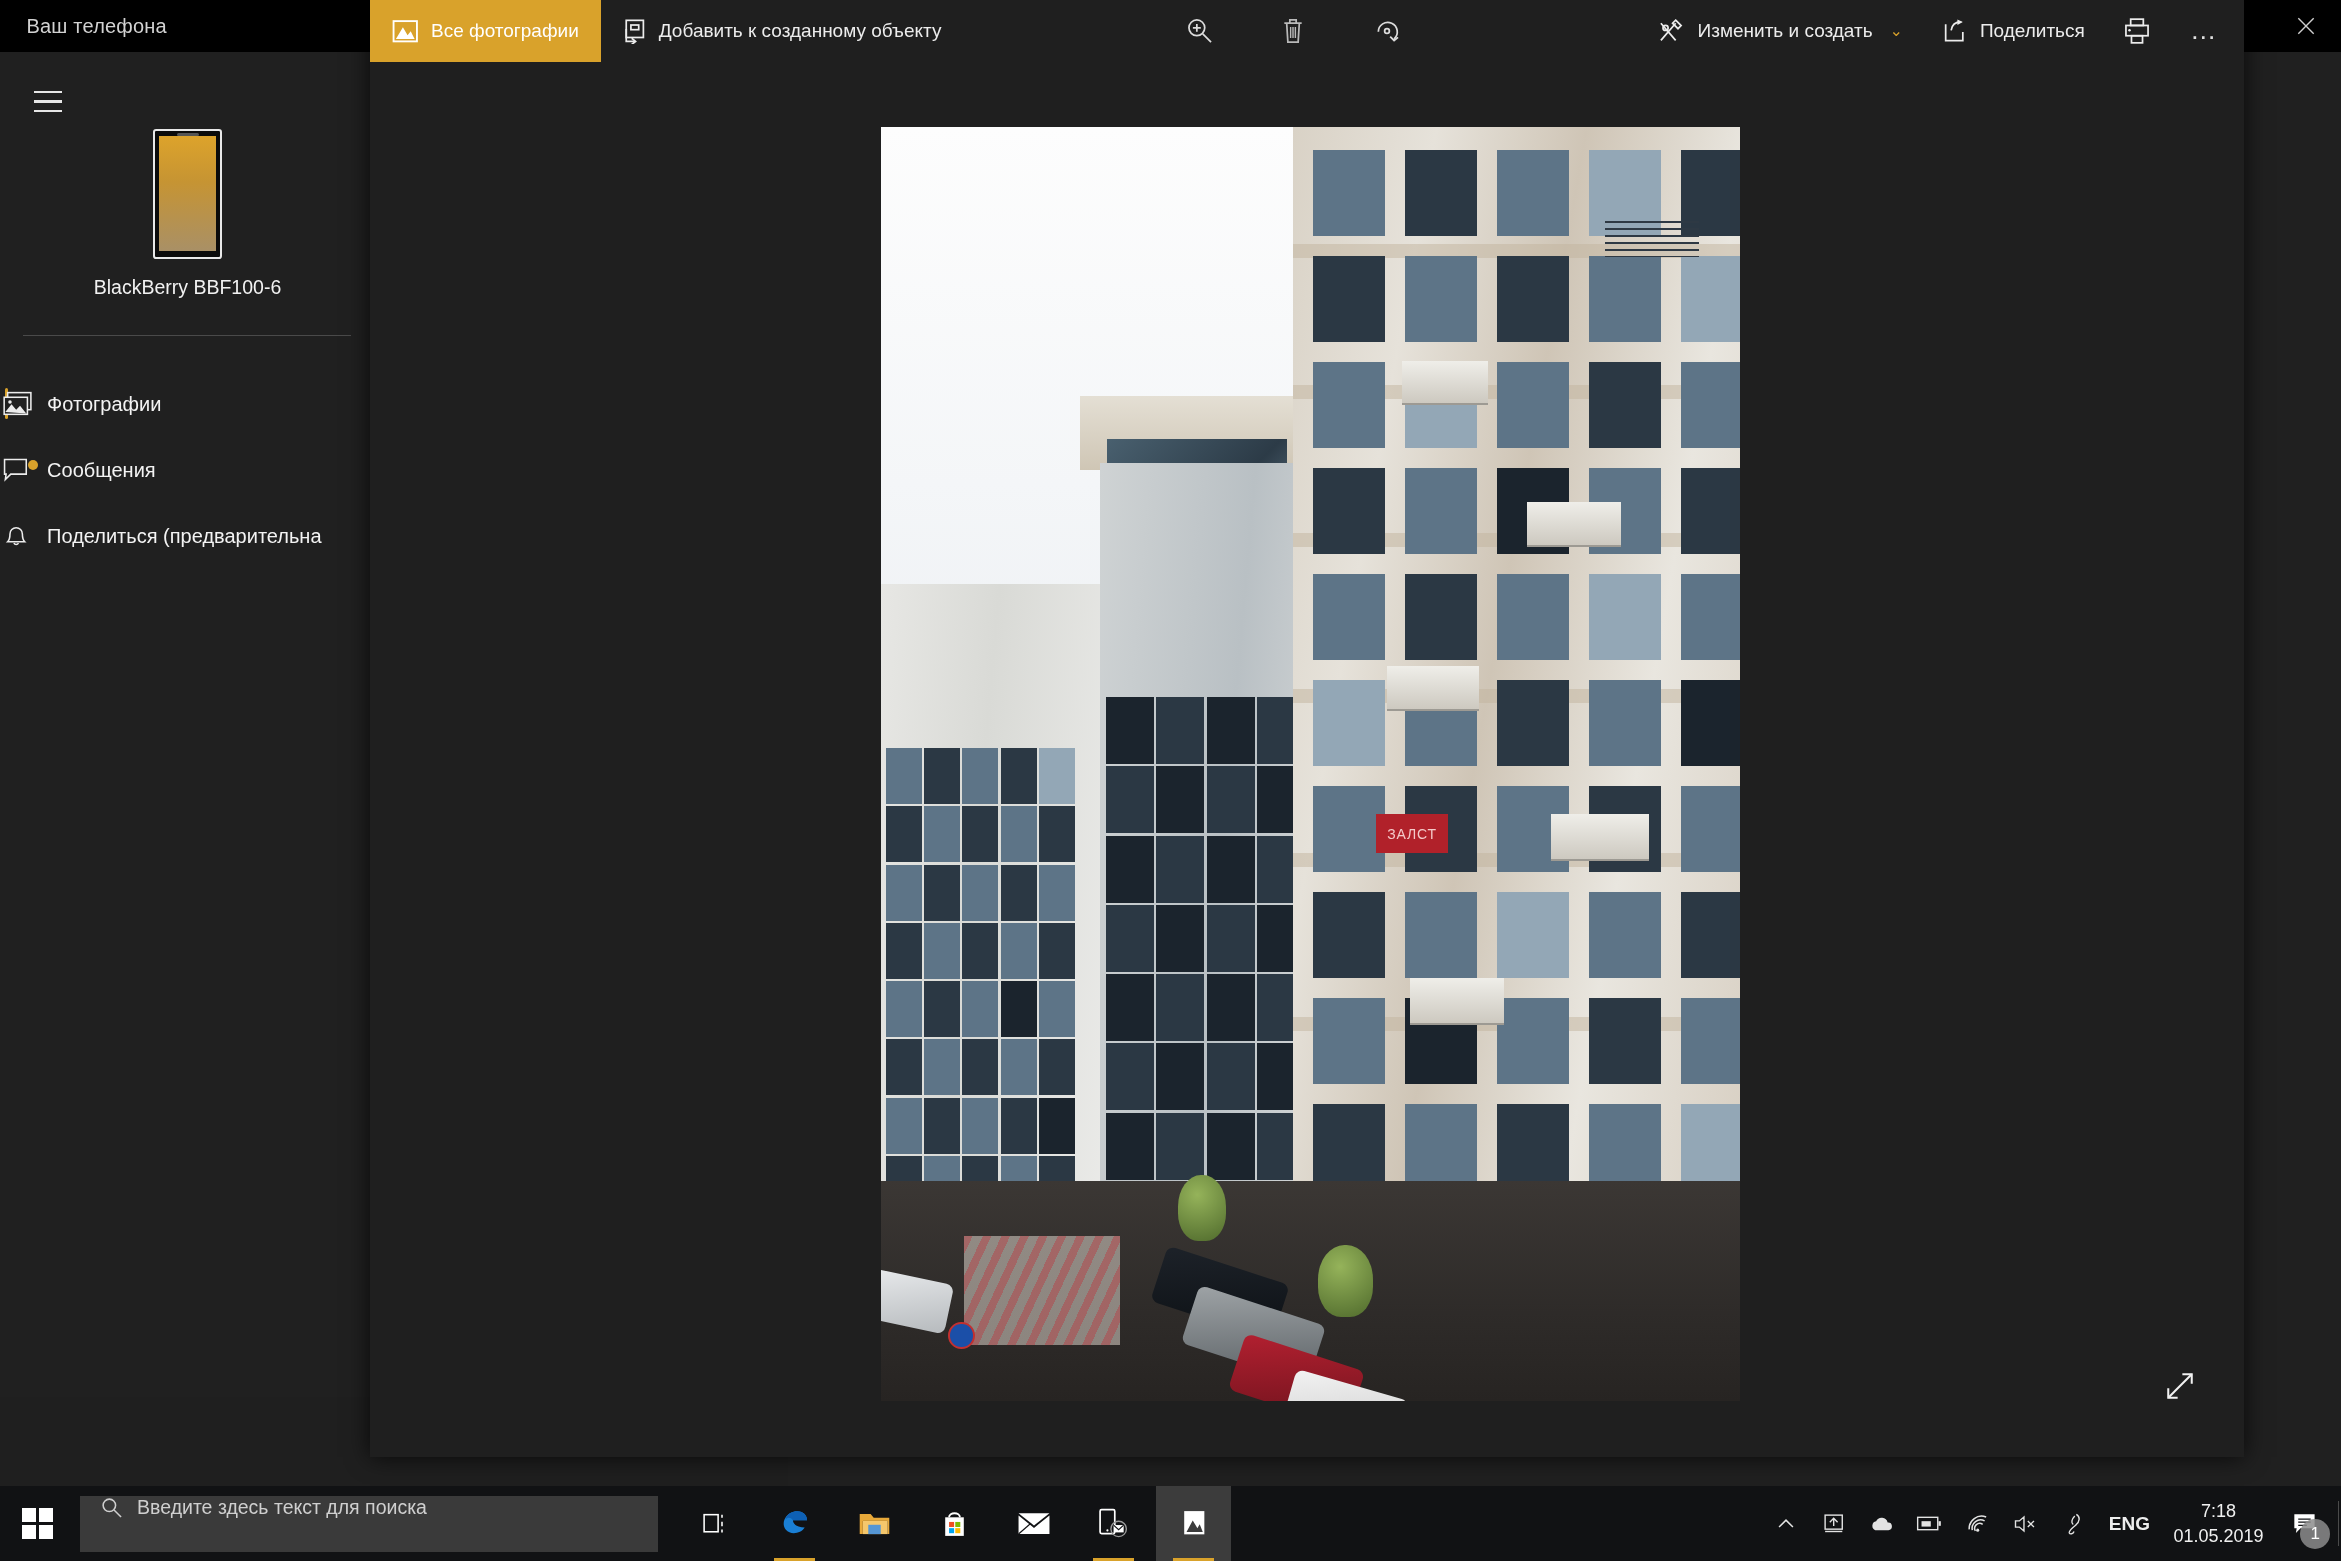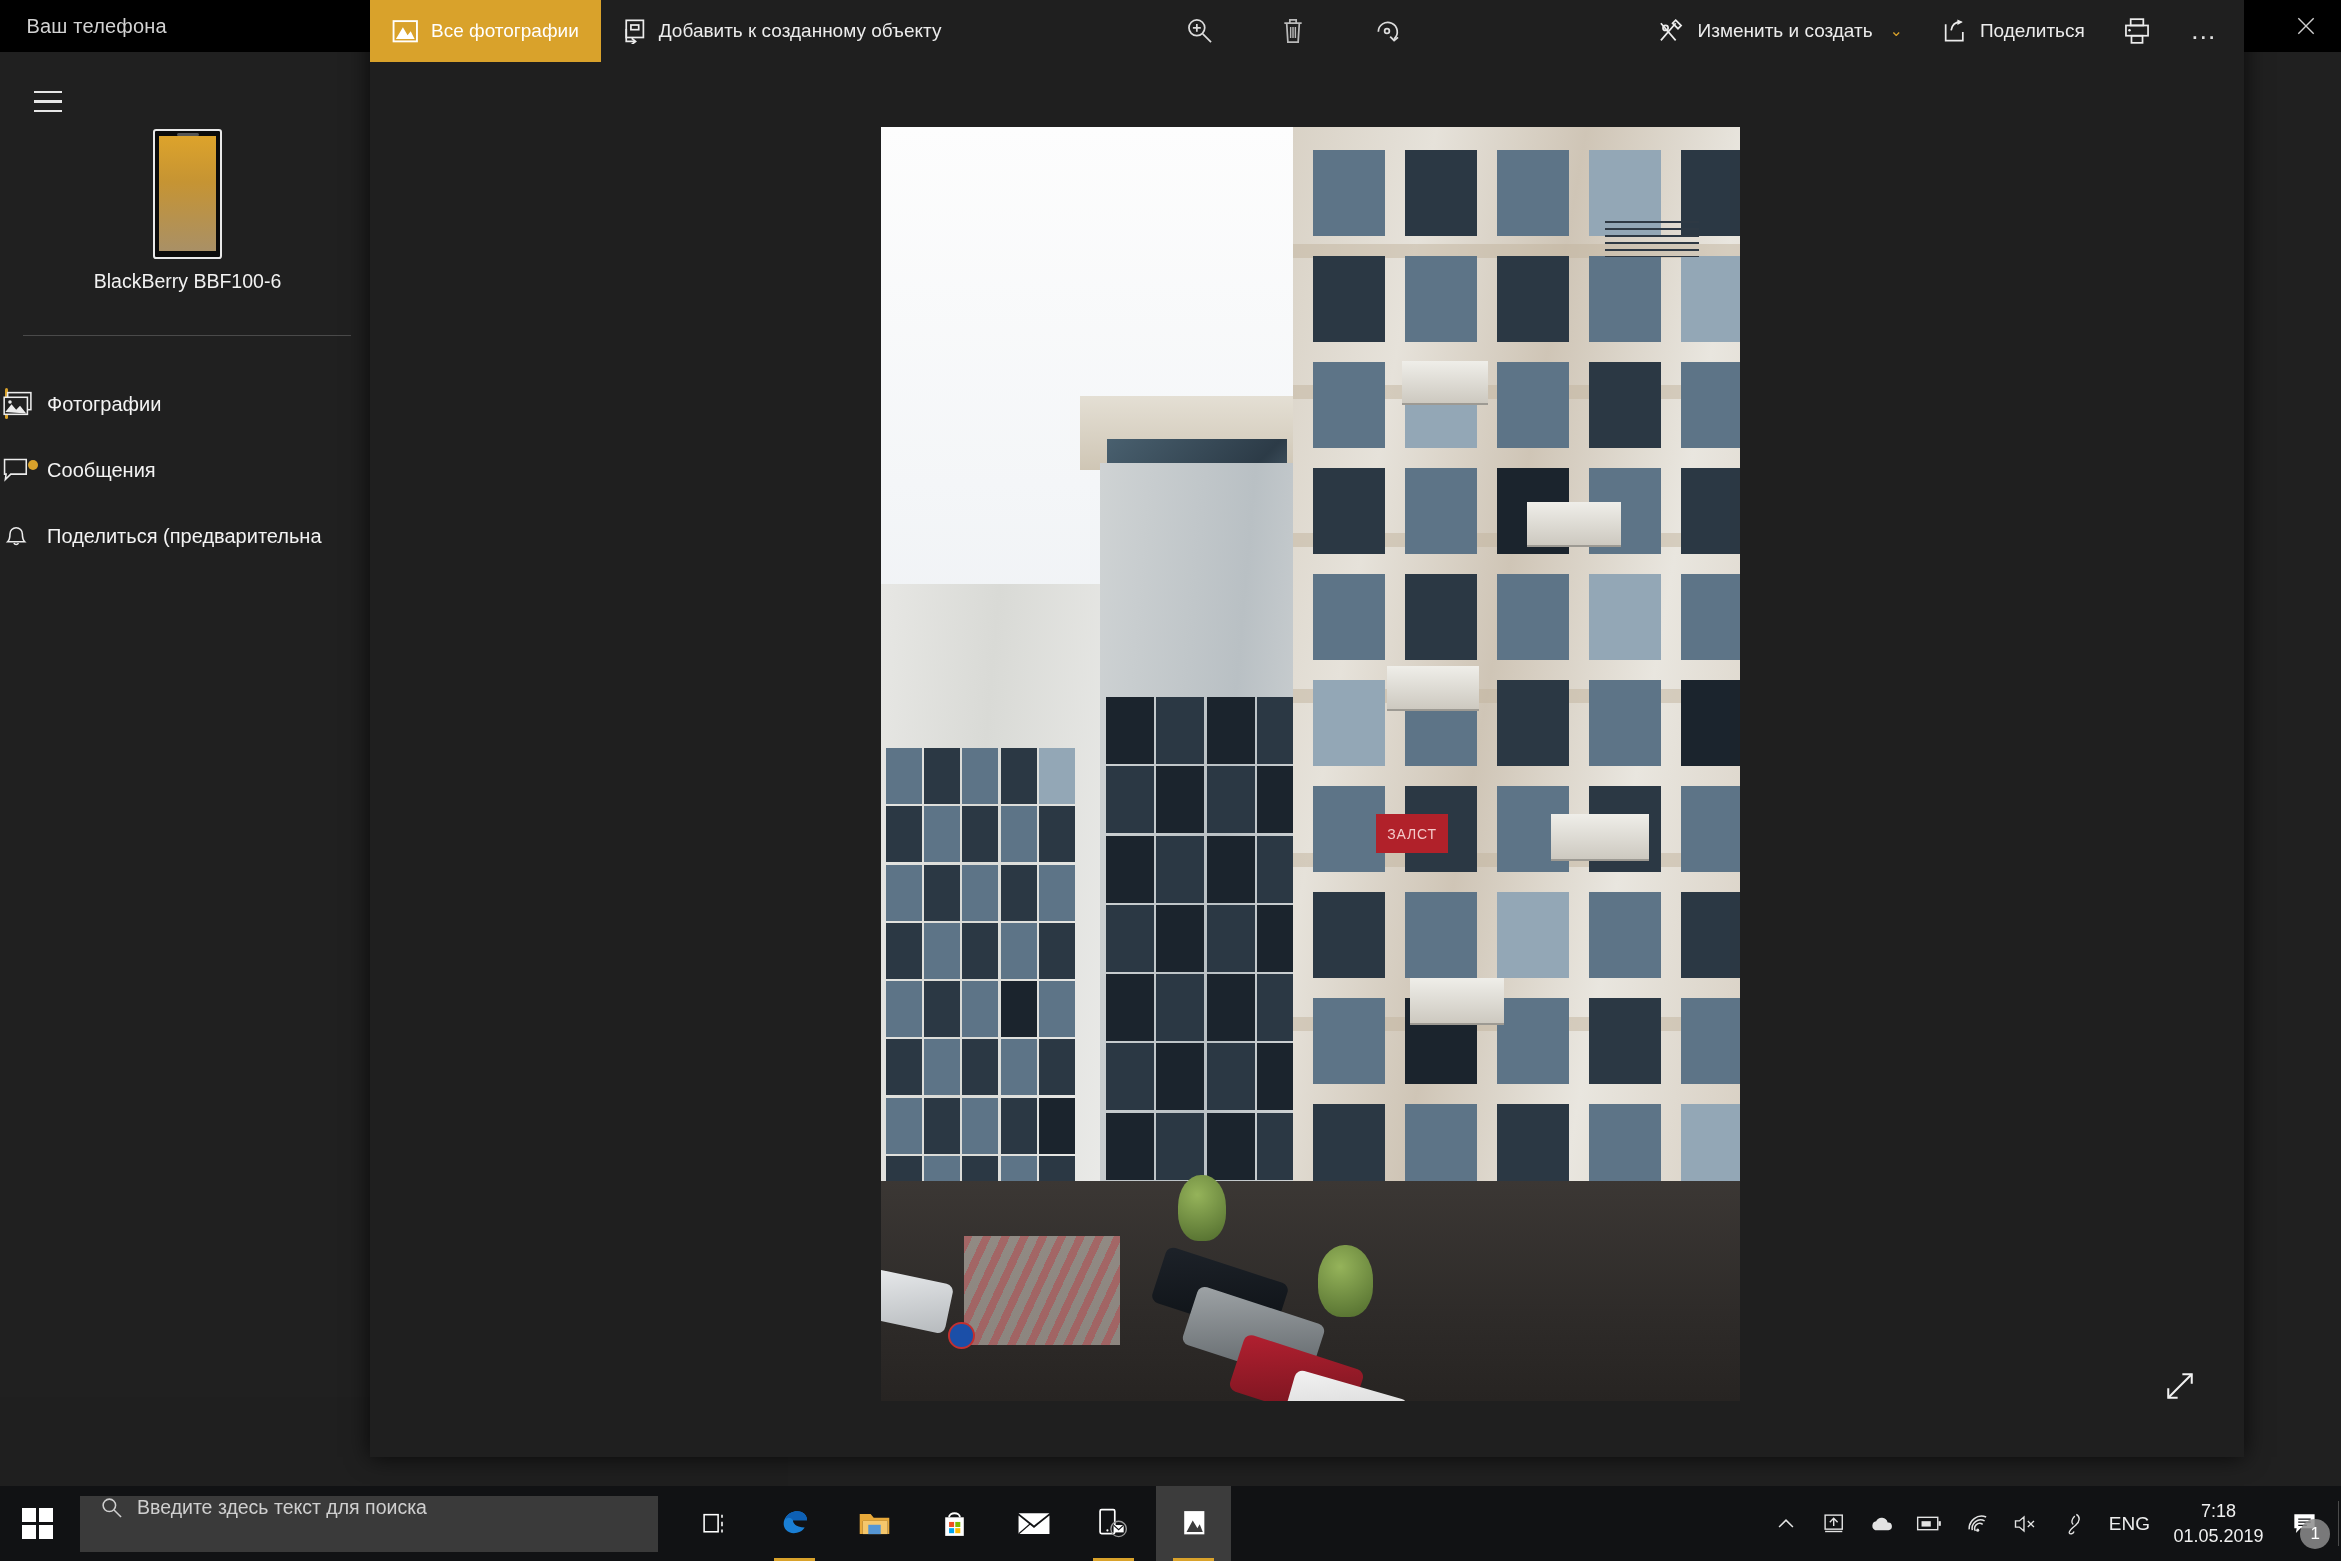--- a/index.html
+++ b/index.html
@@ -91,21 +91,21 @@
     background: #0b0b0b; padding: 4.7px 3.9px 6.2px 3.9px; position: relative;
   }
   .phone-mock .notch {
     position:absolute; left:50%; transform:translateX(-50%); top:2.3px;
     width: 22px; height: 2.3px; background: #555; border-radius: 1.6px;
   }
   .phone-mock .screen {
     width: 100%; height: 100%;
     background: linear-gradient(180deg, #dda32b 0%, #c69433 40%, #a99066 100%);
   }
-  .phone-name { color:#f2f2f2; font-size: 19.5px; margin-top: 11px; }
+  .phone-name { color:#f2f2f2; font-size: 19.5px; margin-top: 17px; }
 
   .nav-sep { position:absolute; left: 23.4px; width: 328px; height:0.8px; background:#4a4a4a; }
   .nav-sep.top { top: 283px; }
   .nav-sep.bottom { top: 1403px; }
 
   .nav-list { position:absolute; left:0; top: 319px; width: 375px; }
   .nav-item {
     position: relative;
     display: flex; align-items: center;
     height: 66px; padding-left: 0;
@@ -267,21 +267,21 @@
   .app-ico {
     width: 75px; height: 75px; position:relative;
     display:flex; align-items:center; justify-content:center;
   }
   .app-ico.active { background:#3c3c3c; }
   .app-ico .underline {
     position:absolute; bottom: 0; left: 17px; width: 41px; height: 3.1px; background:#d9a22b;
   }
   .tray { position:absolute; right: 0; display:flex; align-items:center; height:75px; }
   .tray-ico { width: 48px; height:75px; display:flex; align-items:center; justify-content:center; color:#e3e3e3; }
-  .tray-text { color:#ededed; font-size: 19px; padding: 0 11px; }
+  .tray-text { color:#ededed; font-size: 19px; padding: 0 11px; font-weight: bold; }
   .clock {
     display:flex; flex-direction:column; align-items:center; justify-content:center;
     color:#f0f0f0; font-size: 18px; line-height: 1.35; padding: 0 12.5px; height:75px;
   }
   .action-center { width: 59px; height:75px; display:flex; align-items:center; justify-content:center; position:relative; color:#fff; }
   .ac-count {
     position:absolute; right: 4.7px; bottom: 12.5px;
     width: 30px; height: 30px; border-radius:50%;
     background: rgba(140,140,140,.85); color:#fff;
     display:flex; align-items:center; justify-content:center; font-size: 17px;

